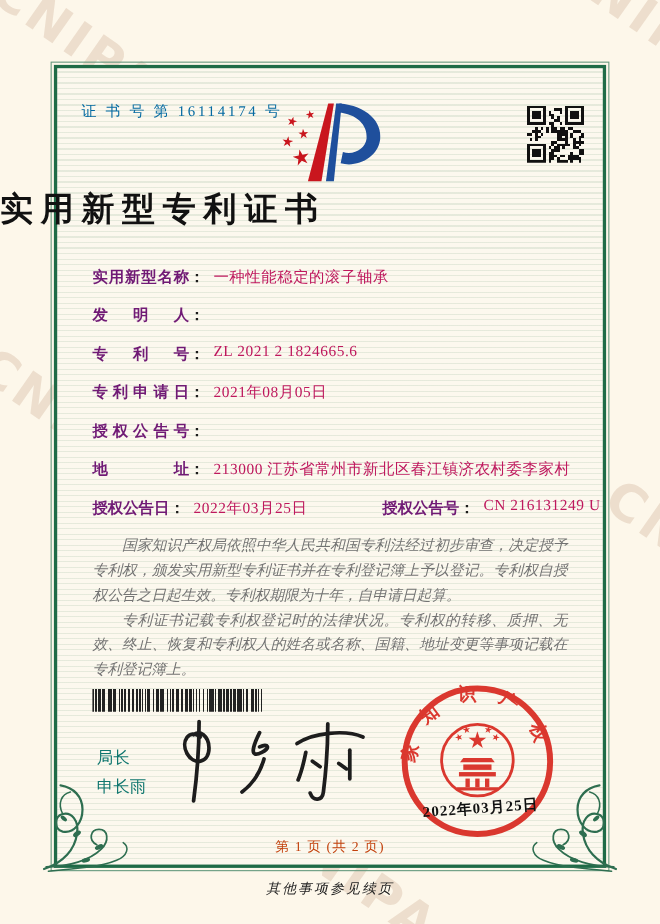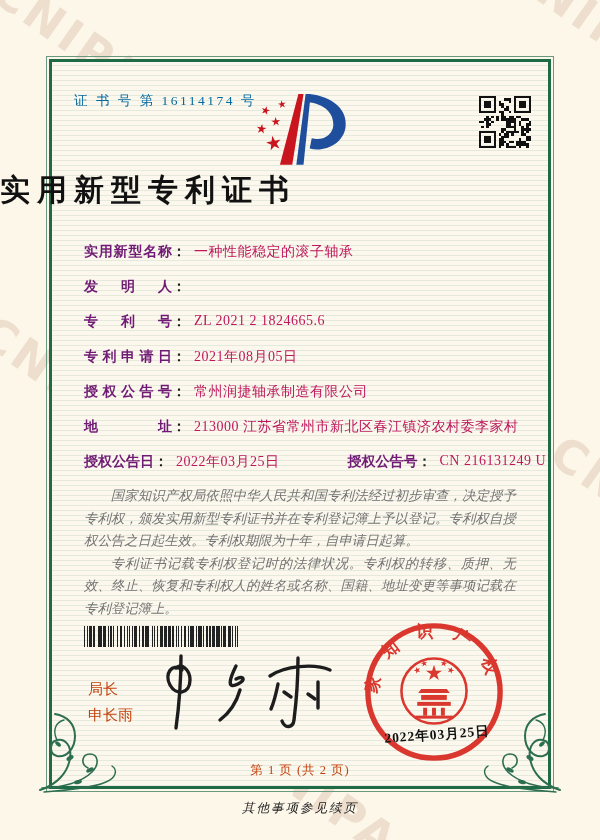--- a/index.html
+++ b/index.html
@@ -50,21 +50,21 @@
   .fcolon{font-weight:bold; margin-right:8px;}
   .fvalue{color:#be185d; letter-spacing:0.5px;}
   .pair2{margin-left:30px;}
   .paras{
     position:absolute; left:84px; top:485px; width:432px;
     font-size:13.4px; line-height:1.68; font-style:italic; color:#737373;
     text-align:justify;
   }
   .paras p{margin:0; text-indent:2em;}
   .barcode{position:absolute; left:84px; top:626px; width:160px; height:21px;}
-  .signer{position:absolute; left:88px; top:680px; font-family:"Liberation Sans","DejaVu Sans",sans-serif; font-size:15px; color:#c2410c;}
+  .signer{position:absolute; left:88px; top:680px; font-family:"Liberation Sans","DejaVu Sans",sans-serif; font-size:15px; color:#0f766e;}
   .signer div{margin-bottom:7px;}
   .signature{position:absolute; left:148px; top:650px; width:200px; height:92px;}
   .seal{position:absolute; left:360px; top:618px; width:148px; height:148px;}
   .seal-date{
     position:absolute; left:366px; top:726px; width:142px; text-align:center;
     font-size:13.5px; font-weight:bold; color:#111; letter-spacing:1px;
     transform:rotate(-4deg);
   }
   .page-no{
     position:absolute; left:0; top:762px; width:100%; text-align:center;
@@ -379,21 +379,20 @@
       <span class="fvalue">ZL 2021 2 1824665.6</span>
     </div>
     <div class="frow">
       <span class="flabel w88">专利申请日</span>
         <span class="fcolon">：</span>
       <span class="fvalue">2021年08月05日</span>
     </div>
     <div class="frow">
       <span class="flabel w88">授权公告号</span>
         <span class="fcolon">：</span>
-      <span class="fvalue">常州润捷轴承制造有限公司</span>
     </div>
     <div class="frow">
       <span class="flabel w88">地址</span>
         <span class="fcolon">：</span>
       <span class="fvalue">213000 江苏省常州市新北区春江镇济农村委李家村</span>
     </div>
     <div class="frow">
       <span class="flabel w74">授权公告日</span>
         <span class="fcolon">：</span>
       <span class="fvalue">2022年03月25日</span>

